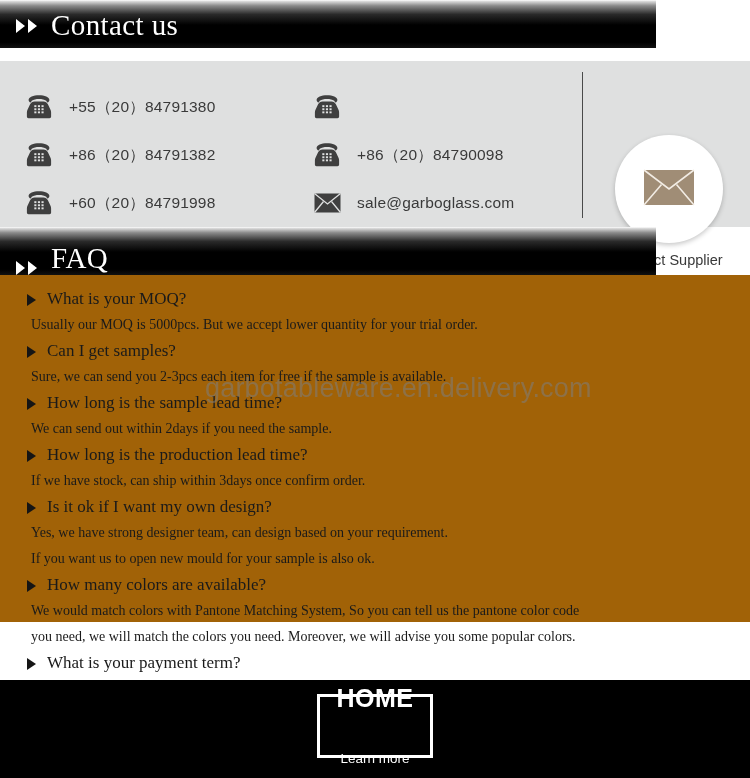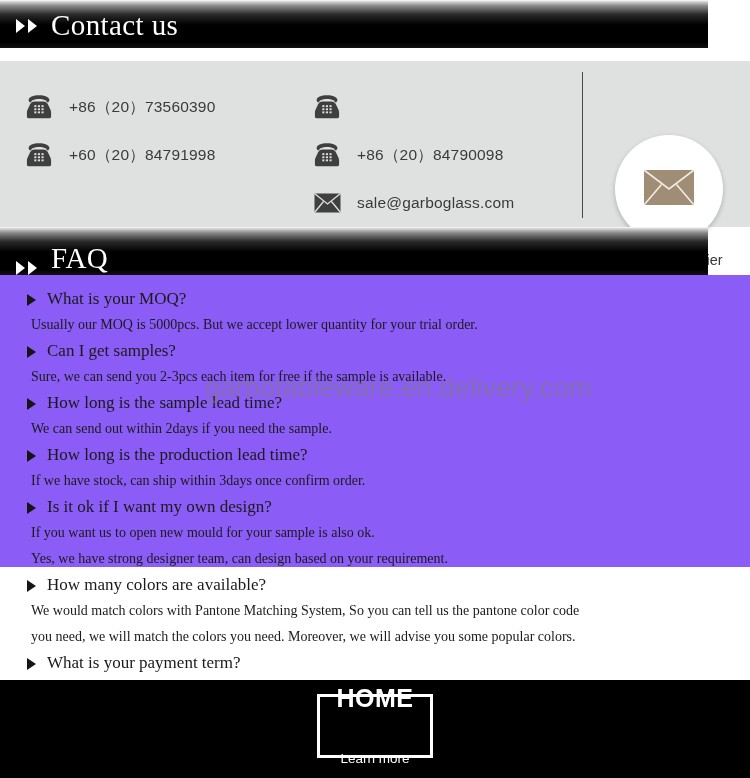--- a/index.html
+++ b/index.html
@@ -13,21 +13,21 @@
     position: relative;
     overflow: hidden;
     font-family: "Liberation Serif", serif;
     -webkit-font-smoothing: antialiased;
   }
 
   
   .section-header {
     position: absolute;
     left: 0;
-    width: 708px;
+    width: 656px;
     background: linear-gradient(to bottom,
                 #ffffff 0%,
                 #d8d8d8 3%,
                 #8a8a8a 12%,
                 #2a2a2a 30%,
                 #000000 52%,
                 #000000 88%,
                 #111111 100%);
     display: flex;
     align-items: center;
@@ -143,22 +143,22 @@
     color: #383838;
     white-space: nowrap;
   }
 
   
   #faq-body {
     position: absolute;
     left: 0;
     top: 275px;
     width: 750px;
-    height: 292px;
-    background: #8b5cf6;
+    height: 347px;
+    background: #a16207;
   }
   .faq-list {
     position: absolute;
     left: 27px;
     top: 11px;
     width: 712px;
   }
   .faq-item { margin-bottom: 0px; }
   .faq-q {
     display: flex;
@@ -271,23 +271,22 @@
               <rect x="16.5" y="11.2" width="2.1" height="1.9"></rect>
               <rect x="9.3" y="14.3" width="2.1" height="1.9"></rect>
               <rect x="12.9" y="14.3" width="2.1" height="1.9"></rect>
               <rect x="16.5" y="14.3" width="2.1" height="1.9"></rect>
               <rect x="9.3" y="17.4" width="2.1" height="1.9"></rect>
               <rect x="12.9" y="17.4" width="2.1" height="1.9"></rect>
               <rect x="16.5" y="17.4" width="2.1" height="1.9"></rect>
             </g>
           </svg>
         </span>
-        <span class="txt">+86（20）73560390</span>
-      </div>
-
+        <span class="txt">+55（20）84791380</span>
+      </div>
 
       <div class="contact-row">
         <span class="ic">
           <svg width="28" height="26" viewBox="0 0 28 26">
             <g fill="#3f3f3f">
               <path d="M14 1.2C8.4 1.2 3.6 3.2 3.6 5.9c0 1.1.8 2 2.1 2.7l1.1-1.9C8.6 5.5 11.1 4.9 14 4.9s5.4.6 7.2 1.8l1.1 1.9c1.3-.7 2.1-1.6 2.1-2.7C24.4 3.2 19.6 1.2 14 1.2z"></path>
               <path d="M9.5 7.4h9c1.9 0 3.6 1.1 4.4 2.8l2.6 5.5c.4.9.6 1.8.6 2.8v4.1c0 .9-.7 1.6-1.6 1.6H3.5c-.9 0-1.6-.7-1.6-1.6v-4.1c0-1 .2-1.9.6-2.8l2.6-5.5c.8-1.7 2.5-2.8 4.4-2.8z"></path>
             </g>
             <g fill="#dfe0e0">
               <rect x="9.3" y="11.2" width="2.1" height="1.9"></rect>
@@ -295,26 +294,22 @@
               <rect x="16.5" y="11.2" width="2.1" height="1.9"></rect>
               <rect x="9.3" y="14.3" width="2.1" height="1.9"></rect>
               <rect x="12.9" y="14.3" width="2.1" height="1.9"></rect>
               <rect x="16.5" y="14.3" width="2.1" height="1.9"></rect>
               <rect x="9.3" y="17.4" width="2.1" height="1.9"></rect>
               <rect x="12.9" y="17.4" width="2.1" height="1.9"></rect>
               <rect x="16.5" y="17.4" width="2.1" height="1.9"></rect>
             </g>
           </svg>
         </span>
-        <span class="txt">+60（20）84791998</span>
-      </div>
-
-    </div>
-
-    <div class="contact-col" id="col-right">
+        <span class="txt">+86（20）84791382</span>
+      </div>
 
       <div class="contact-row">
         <span class="ic">
           <svg width="28" height="26" viewBox="0 0 28 26">
             <g fill="#3f3f3f">
               <path d="M14 1.2C8.4 1.2 3.6 3.2 3.6 5.9c0 1.1.8 2 2.1 2.7l1.1-1.9C8.6 5.5 11.1 4.9 14 4.9s5.4.6 7.2 1.8l1.1 1.9c1.3-.7 2.1-1.6 2.1-2.7C24.4 3.2 19.6 1.2 14 1.2z"></path>
               <path d="M9.5 7.4h9c1.9 0 3.6 1.1 4.4 2.8l2.6 5.5c.4.9.6 1.8.6 2.8v4.1c0 .9-.7 1.6-1.6 1.6H3.5c-.9 0-1.6-.7-1.6-1.6v-4.1c0-1 .2-1.9.6-2.8l2.6-5.5c.8-1.7 2.5-2.8 4.4-2.8z"></path>
             </g>
             <g fill="#dfe0e0">
               <rect x="9.3" y="11.2" width="2.1" height="1.9"></rect>
@@ -322,21 +317,26 @@
               <rect x="16.5" y="11.2" width="2.1" height="1.9"></rect>
               <rect x="9.3" y="14.3" width="2.1" height="1.9"></rect>
               <rect x="12.9" y="14.3" width="2.1" height="1.9"></rect>
               <rect x="16.5" y="14.3" width="2.1" height="1.9"></rect>
               <rect x="9.3" y="17.4" width="2.1" height="1.9"></rect>
               <rect x="12.9" y="17.4" width="2.1" height="1.9"></rect>
               <rect x="16.5" y="17.4" width="2.1" height="1.9"></rect>
             </g>
           </svg>
         </span>
-      </div>
+        <span class="txt">+60（20）84791998</span>
+      </div>
+
+    </div>
+
+    <div class="contact-col" id="col-right">
 
       <div class="contact-row">
         <span class="ic">
           <svg width="28" height="26" viewBox="0 0 28 26">
             <g fill="#3f3f3f">
               <path d="M14 1.2C8.4 1.2 3.6 3.2 3.6 5.9c0 1.1.8 2 2.1 2.7l1.1-1.9C8.6 5.5 11.1 4.9 14 4.9s5.4.6 7.2 1.8l1.1 1.9c1.3-.7 2.1-1.6 2.1-2.7C24.4 3.2 19.6 1.2 14 1.2z"></path>
               <path d="M9.5 7.4h9c1.9 0 3.6 1.1 4.4 2.8l2.6 5.5c.4.9.6 1.8.6 2.8v4.1c0 .9-.7 1.6-1.6 1.6H3.5c-.9 0-1.6-.7-1.6-1.6v-4.1c0-1 .2-1.9.6-2.8l2.6-5.5c.8-1.7 2.5-2.8 4.4-2.8z"></path>
             </g>
             <g fill="#dfe0e0">
               <rect x="9.3" y="11.2" width="2.1" height="1.9"></rect>
@@ -344,20 +344,42 @@
               <rect x="16.5" y="11.2" width="2.1" height="1.9"></rect>
               <rect x="9.3" y="14.3" width="2.1" height="1.9"></rect>
               <rect x="12.9" y="14.3" width="2.1" height="1.9"></rect>
               <rect x="16.5" y="14.3" width="2.1" height="1.9"></rect>
               <rect x="9.3" y="17.4" width="2.1" height="1.9"></rect>
               <rect x="12.9" y="17.4" width="2.1" height="1.9"></rect>
               <rect x="16.5" y="17.4" width="2.1" height="1.9"></rect>
             </g>
           </svg>
         </span>
+      </div>
+
+      <div class="contact-row">
+        <span class="ic">
+          <svg width="28" height="26" viewBox="0 0 28 26">
+            <g fill="#3f3f3f">
+              <path d="M14 1.2C8.4 1.2 3.6 3.2 3.6 5.9c0 1.1.8 2 2.1 2.7l1.1-1.9C8.6 5.5 11.1 4.9 14 4.9s5.4.6 7.2 1.8l1.1 1.9c1.3-.7 2.1-1.6 2.1-2.7C24.4 3.2 19.6 1.2 14 1.2z"></path>
+              <path d="M9.5 7.4h9c1.9 0 3.6 1.1 4.4 2.8l2.6 5.5c.4.9.6 1.8.6 2.8v4.1c0 .9-.7 1.6-1.6 1.6H3.5c-.9 0-1.6-.7-1.6-1.6v-4.1c0-1 .2-1.9.6-2.8l2.6-5.5c.8-1.7 2.5-2.8 4.4-2.8z"></path>
+            </g>
+            <g fill="#dfe0e0">
+              <rect x="9.3" y="11.2" width="2.1" height="1.9"></rect>
+              <rect x="12.9" y="11.2" width="2.1" height="1.9"></rect>
+              <rect x="16.5" y="11.2" width="2.1" height="1.9"></rect>
+              <rect x="9.3" y="14.3" width="2.1" height="1.9"></rect>
+              <rect x="12.9" y="14.3" width="2.1" height="1.9"></rect>
+              <rect x="16.5" y="14.3" width="2.1" height="1.9"></rect>
+              <rect x="9.3" y="17.4" width="2.1" height="1.9"></rect>
+              <rect x="12.9" y="17.4" width="2.1" height="1.9"></rect>
+              <rect x="16.5" y="17.4" width="2.1" height="1.9"></rect>
+            </g>
+          </svg>
+        </span>
         <span class="txt">+86（20）84790098</span>
       </div>
 
       <div class="contact-row">
         <span class="ic">
           <svg width="27" height="20" viewBox="0 0 27 20">
             <rect x="0.5" y="0.5" width="26" height="19" fill="#3f3f3f"></rect>
             <path d="M0.5 0.5 L13.5 11 L26.5 0.5" fill="none" stroke="#dfe0e0" stroke-width="1.3"></path>
             <path d="M0.5 19.5 L9.5 8.5 M26.5 19.5 L17.5 8.5" fill="none" stroke="#dfe0e0" stroke-width="1.3"></path>
           </svg>
@@ -427,22 +449,22 @@
         <span class="q-text">How long is the production lead time?</span>
       </div>
       <div class="faq-a">If we have stock, can ship within 3days once confirm order.</div>
     </div>
 
     <div class="faq-item">
       <div class="faq-q">
         <span class="q-tri"></span>
         <span class="q-text">Is it ok if I want my own design?</span>
       </div>
+      <div class="faq-a">Yes, we have strong designer team, can design based on your requirement.</div>
       <div class="faq-a">If you want us to open new mould for your sample is also ok.</div>
-      <div class="faq-a">Yes, we have strong designer team, can design based on your requirement.</div>
     </div>
 
     <div class="faq-item">
       <div class="faq-q">
         <span class="q-tri"></span>
         <span class="q-text">How many colors are available?</span>
       </div>
       <div class="faq-a">We would match colors with Pantone Matching System, So you can tell us the pantone color code</div>
       <div class="faq-a">you need, we will match the colors you need. Moreover, we will advise you some popular colors.</div>
     </div>

